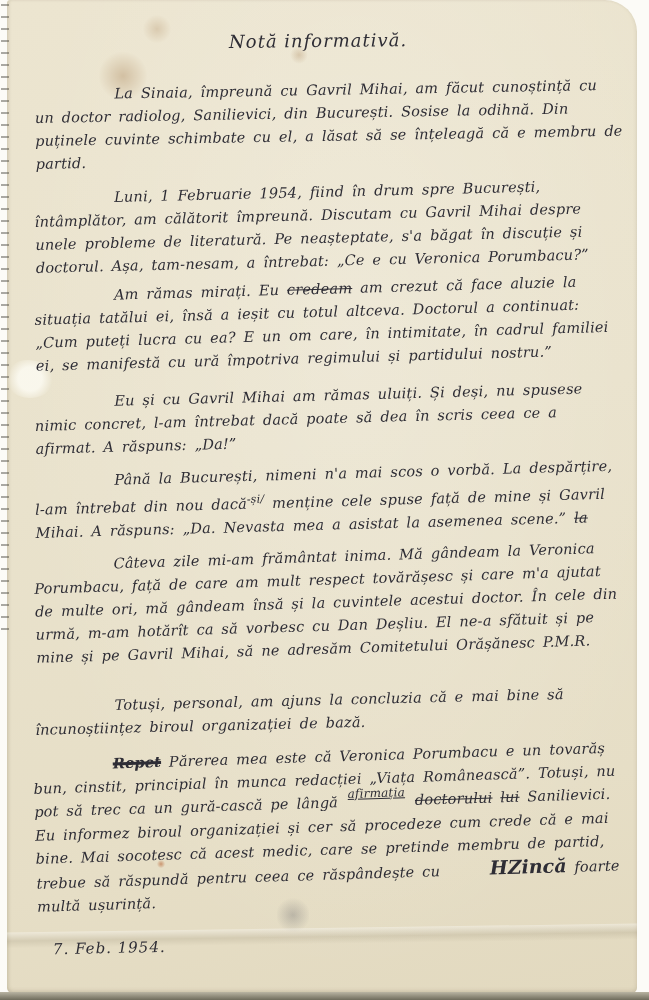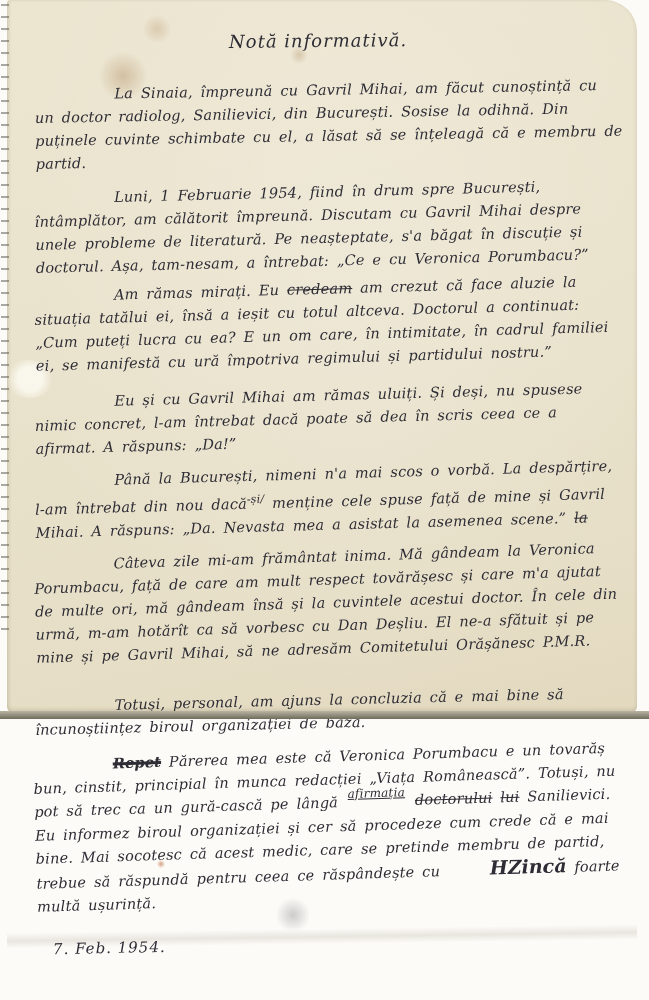--- a/index.html
+++ b/index.html
@@ -2,21 +2,21 @@
 <html><head>
 <meta charset="utf-8">
 <style>
   html, body {
     margin: 0; padding: 0;
     width: 649px; height: 1000px;
     overflow: hidden;
     background: #fcfbf7;
     font-family: "DejaVu Serif", serif;
   }
-  .page { position: relative; width: 649px; height: 719px; }
+  .page { position: relative; width: 649px; height: 1000px; }
 
   
   .scan-bottom {
     position: absolute; left: 0; right: 0; bottom: 0; height: 8px;
     background: linear-gradient(to bottom, #b9b4a2, #6f6c5c);
   }
   .perforation {
     position: absolute; left: 1px; top: 0; width: 8px; height: 630px;
     background: repeating-linear-gradient(
       to bottom,

